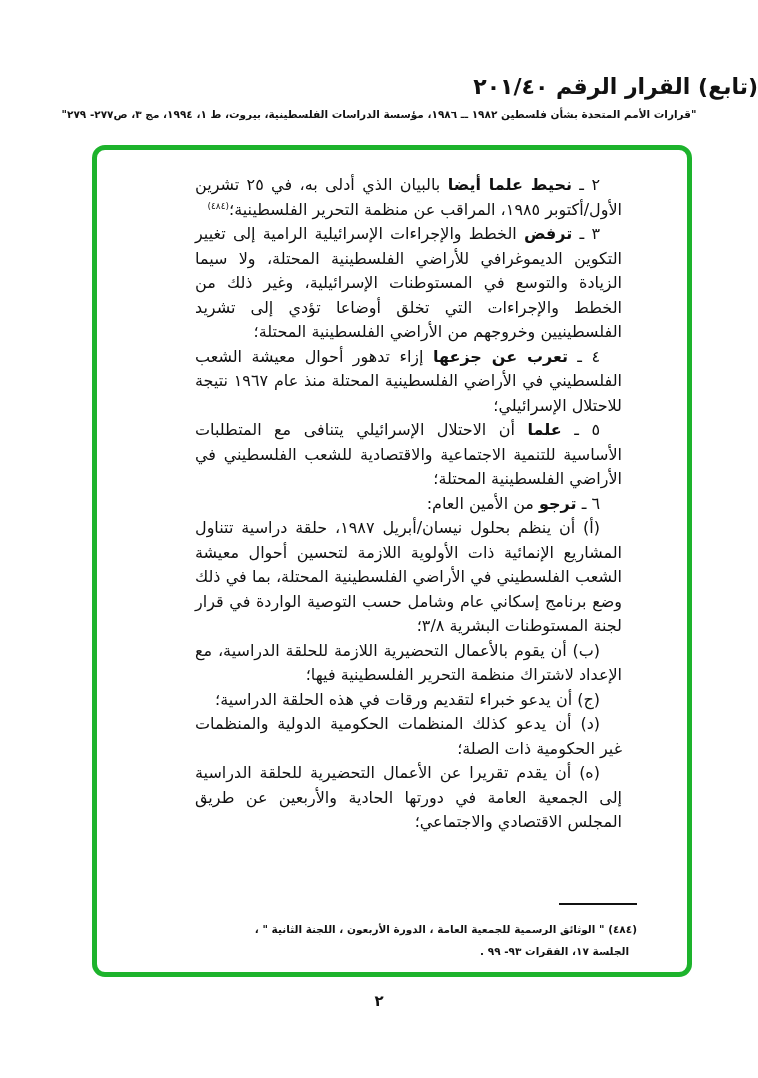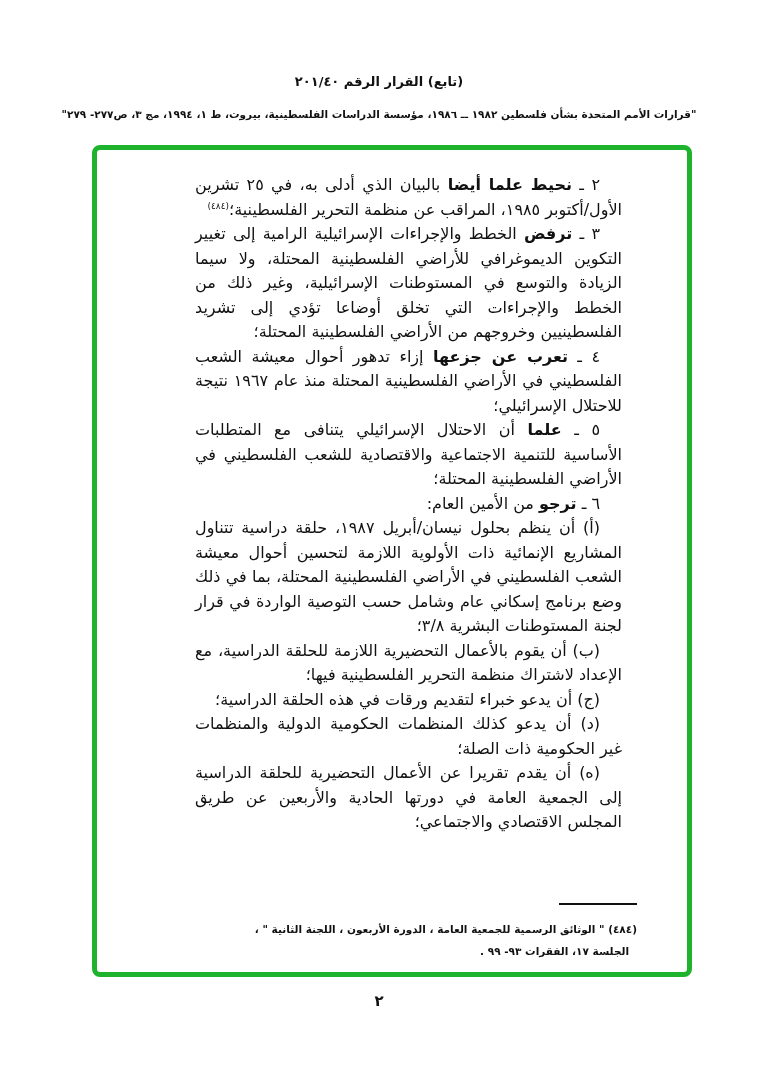--- a/index.html
+++ b/index.html
@@ -15,22 +15,22 @@
     overflow: hidden;
     direction: rtl;
     font-family: "DejaVu Sans", sans-serif;
     color: #111111;
   }
   .doc-title {
     position: absolute;
     top: 74px;
     left: 0;
     width: 100%;
-    text-align: center;
-    font-size: 13px;
+    text-align: right;
+    font-size: 22px;
     font-weight: bold;
     letter-spacing: 0.2px;
     white-space: nowrap;
   }
   .doc-source {
     position: absolute;
     top: 108px;
     left: 0;
     width: 100%;
     text-align: center;
@@ -39,21 +39,21 @@
     white-space: nowrap;
   }
   .frame {
     position: absolute;
     left: 92px;
     top: 145px;
     width: 600px;
     height: 832px;
     box-sizing: border-box;
     border: 5px solid #1db32c;
-    border-radius: 8px;
+    border-radius: 13px;
     background: #ffffff;
     padding-left: 48px;
   }
   .body-text {
     position: absolute;
     top: 23px;
     right: 65px;
     left: 98px;
     font-size: 16px;
     line-height: 24.5px;

